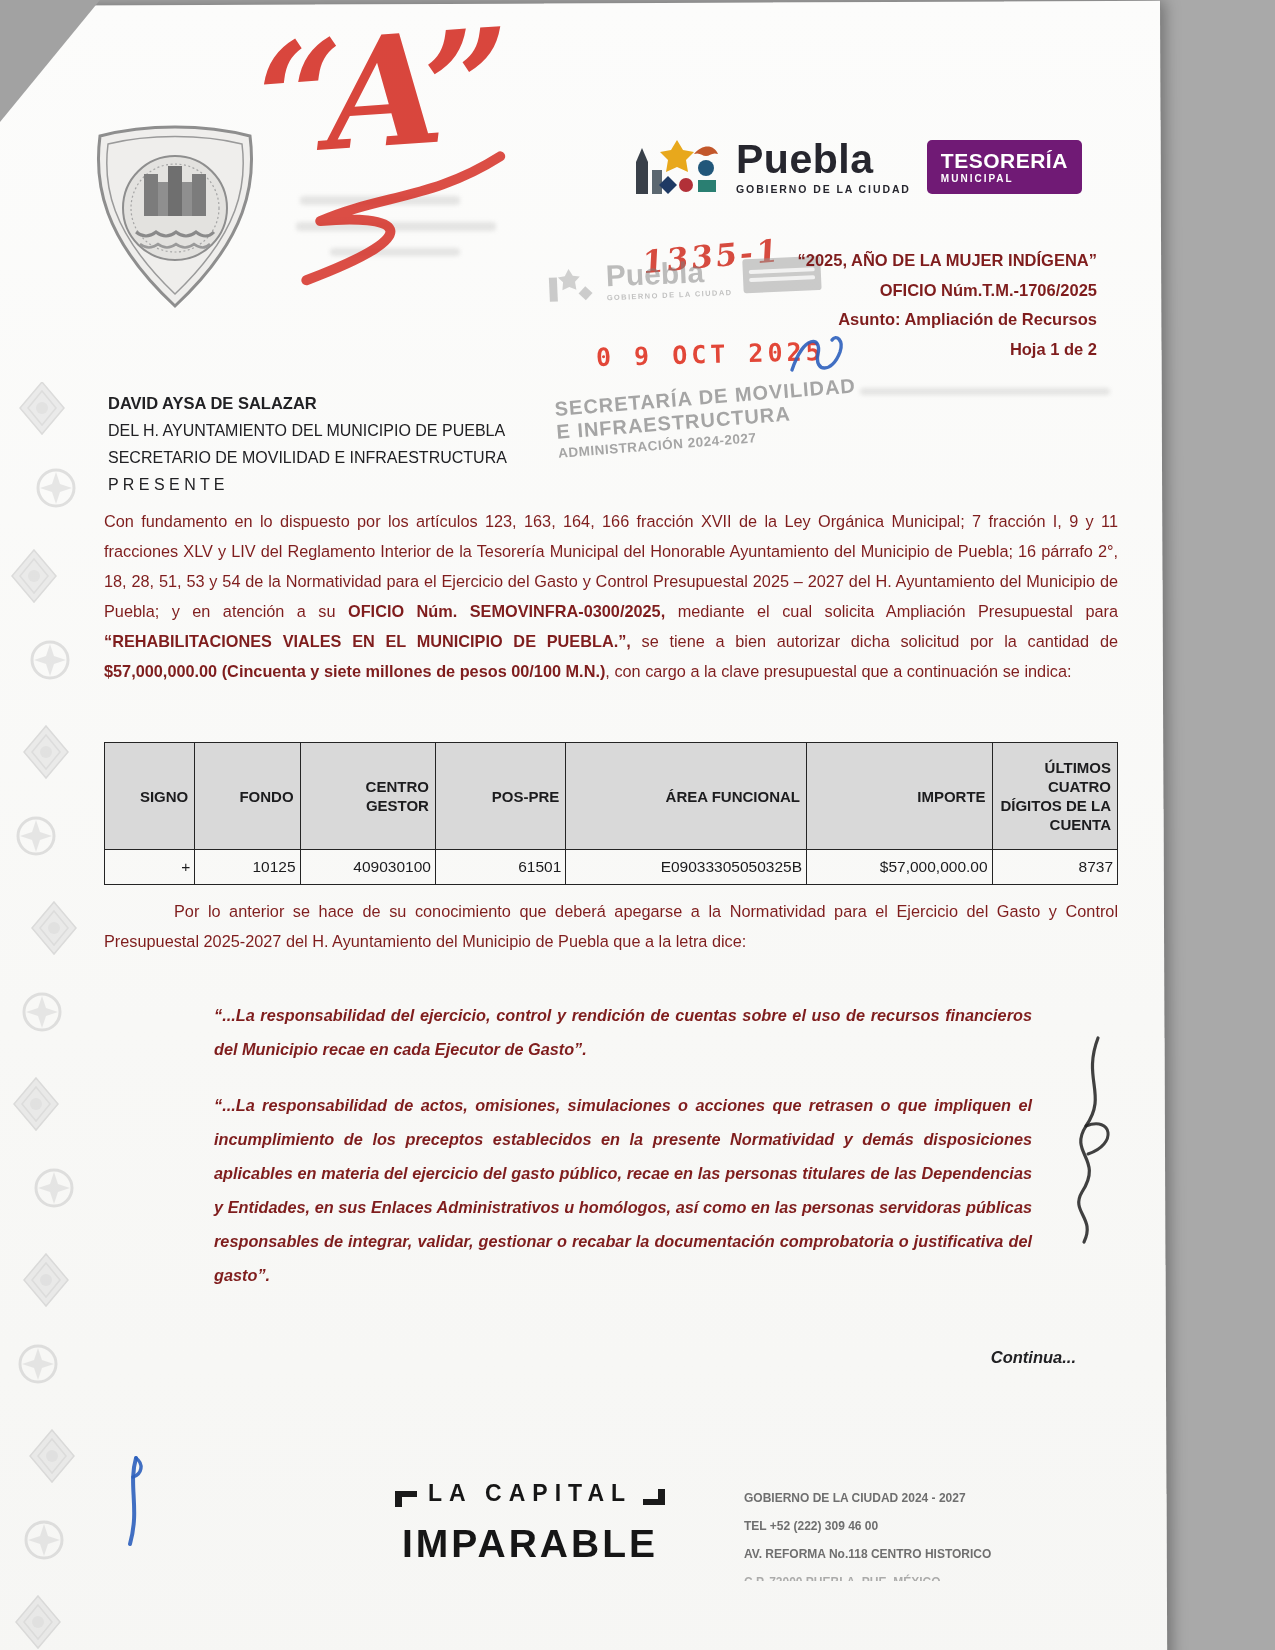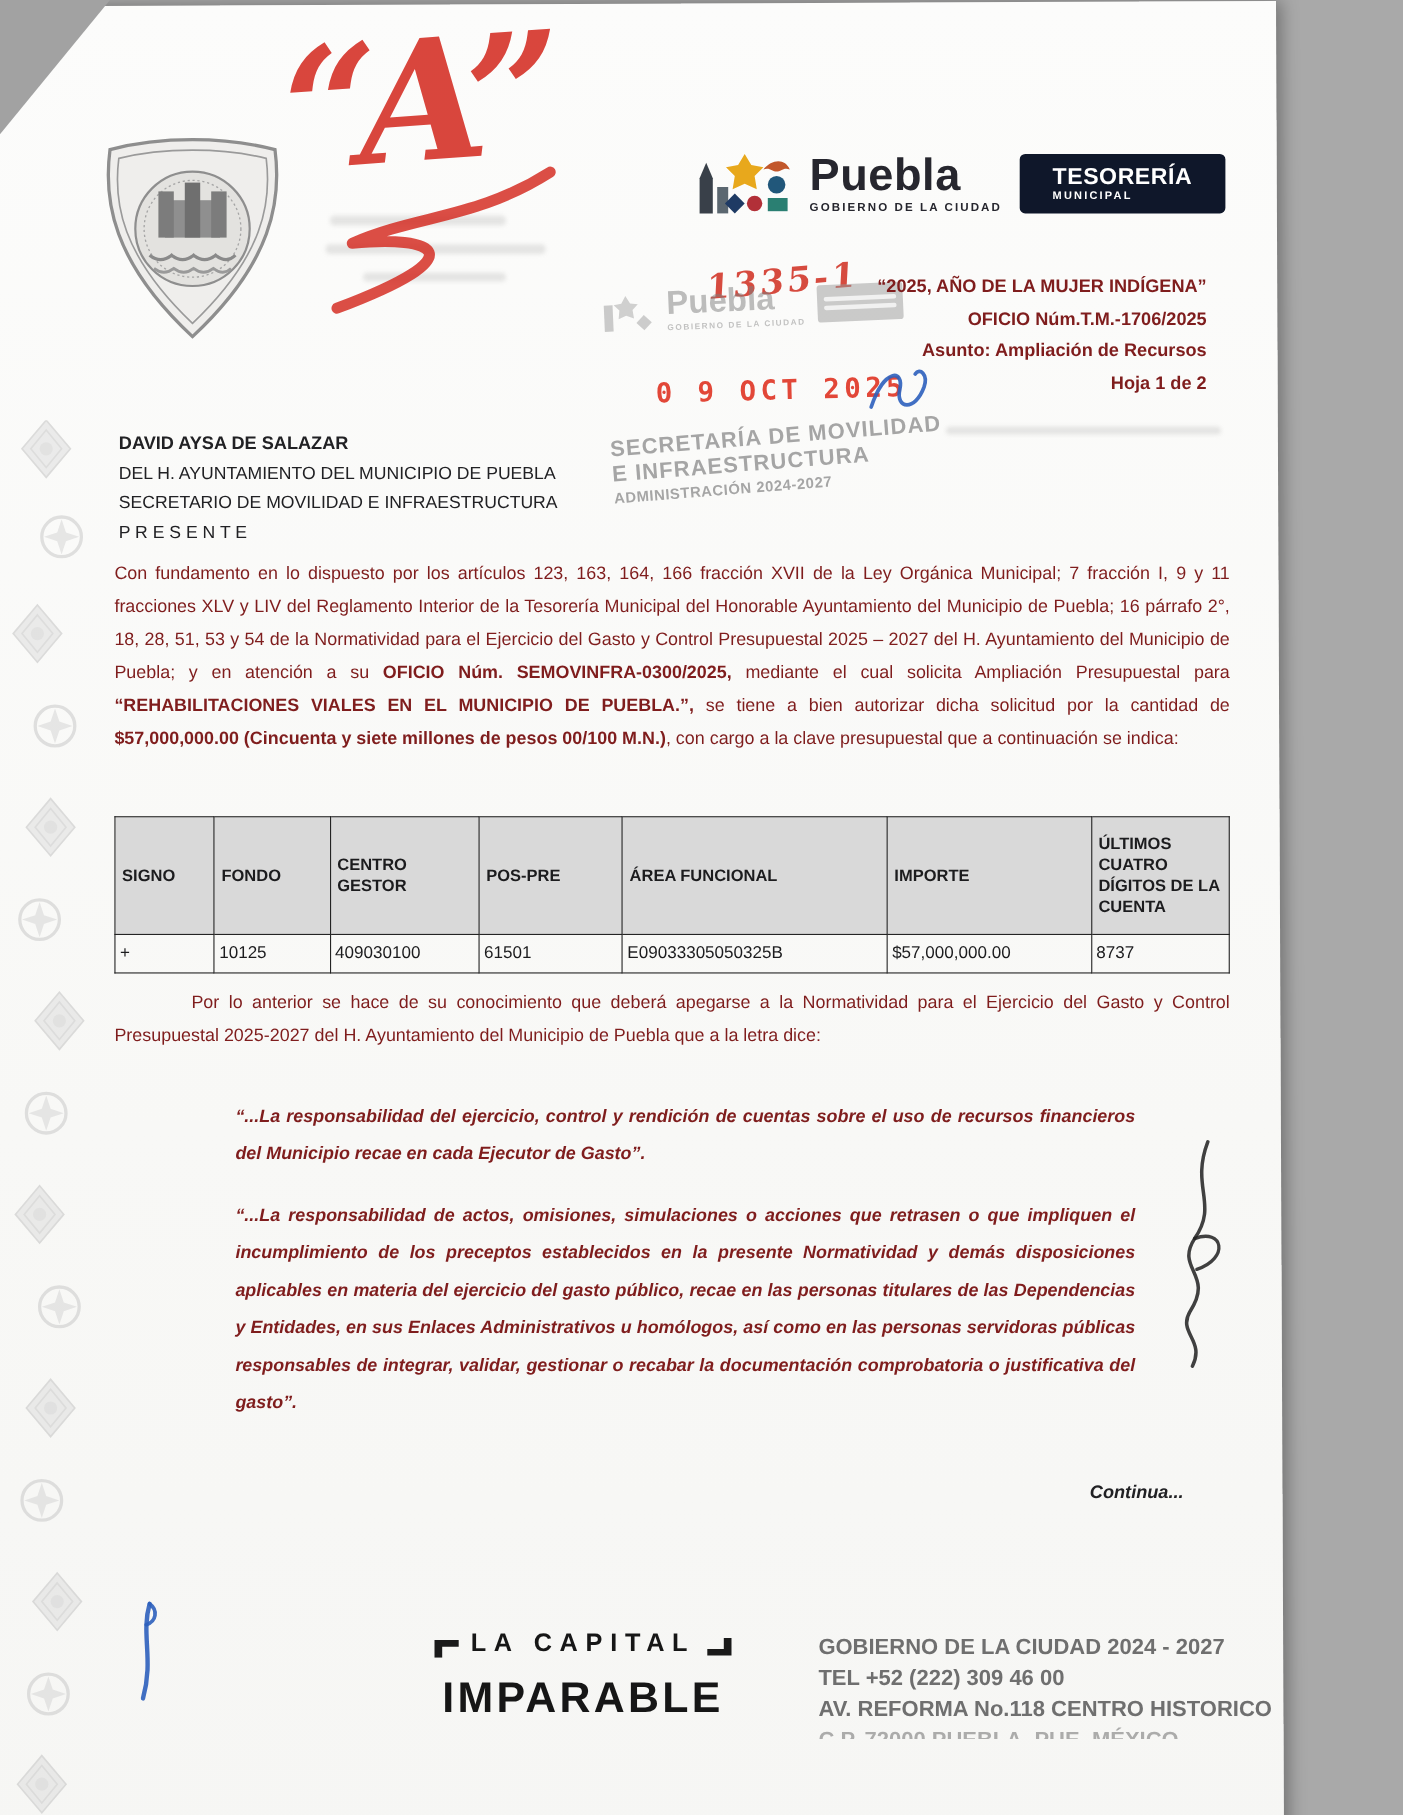--- a/index.html
+++ b/index.html
@@ -32,21 +32,21 @@
   .red-a{left:252px;top:16px;width:280px;height:340px;transform:rotate(-4deg);text-align:center;}
   .red-a-text{
     font-family:"DejaVu Serif", serif;font-style:italic;font-weight:bold;
     font-size:152px;line-height:1;color:#d3271d;opacity:.85;display:block;
   }
   .red-flourish{margin-top:-18px;}
   
   .header-logo{left:628px;top:136px;display:flex;align-items:center;gap:10px;}
   .brand-word{font-size:41px;font-weight:800;color:#26262e;letter-spacing:.5px;line-height:1;}
   .brand-sub{font-size:10.5px;font-weight:bold;letter-spacing:1.9px;color:#26262e;margin-top:3px;}
-  .office-box{background:#0f172a;color:#fff;border-radius:5px;padding:9px 30px;margin-left:6px;}
+  .office-box{background:#701a75;color:#fff;border-radius:5px;padding:9px 14px;margin-left:6px;}
   .office-box .l1{font-size:21px;font-weight:800;letter-spacing:.5px;line-height:1.1;}
   .office-box .l2{font-size:10px;font-weight:bold;letter-spacing:2px;line-height:1.2;}
   
   .folio{left:642px;top:238px;font-size:31px;font-weight:bold;color:#d3382b;
     transform:rotate(-5deg) skewX(-8deg);letter-spacing:3px;opacity:.9;
     font-family:"DejaVu Serif", serif;}
   .ghost-stamp{left:545px;top:258px;transform:rotate(-2.5deg);opacity:.5;display:flex;align-items:center;gap:7px;}
   .ghost-brand{font-size:30px;font-weight:800;color:#7e7e7e;line-height:1;}
   .ghost-sub{font-size:7.5px;font-weight:bold;letter-spacing:1.4px;color:#8a8a8a;margin-top:2px;}
   .ghost-box{background:#9a9a9a;border-radius:3px;width:66px;height:34px;margin-left:4px;
@@ -73,33 +73,33 @@
   .p1{left:104px;top:506px;width:1014px;}
   .p2{left:104px;top:896px;width:1014px;text-indent:70px;}
   .quote{font-weight:bold;font-style:italic;line-height:34px;}
   .q1{left:214px;top:998px;width:818px;}
   .q2{left:214px;top:1088px;width:818px;}
   .continua{left:840px;top:1348px;width:236px;text-align:right;
     font-weight:bold;font-style:italic;font-size:16.5px;}
   
   .budget-table-wrap{left:104px;top:742px;width:1014px;}
   table{border-collapse:collapse;width:100%;}
-  th,td{border:1.6px solid #242424;text-align:left;vertical-align:middle;}
+  th,td{border:1.6px solid #242424;text-align:right;vertical-align:middle;}
   th{background:#d9d9d9;font-size:15px;line-height:19px;font-weight:bold;height:98px;padding:4px 6px;color:#1c1c1e;}
   td{font-size:15.5px;height:30px;padding:2px 4px;color:#1c1c1e;}
   
   .sign-swirl{left:1012px;top:1030px;}
   .blue-check{left:116px;top:1452px;}
   
   .footer-logo{left:378px;top:1480px;width:304px;text-align:center;color:#161616;}
   .footer-logo .row1{display:flex;align-items:flex-end;justify-content:center;gap:9px;}
   .footer-logo .cap{font-size:23px;font-weight:800;letter-spacing:7px;}
   .footer-logo .imp{font-size:39px;font-weight:800;letter-spacing:3px;line-height:1.1;margin-top:16px;
     font-family:"Liberation Sans", sans-serif;}
-  .footer-right{left:744px;top:1484px;font-weight:bold;font-size:20px;
+  .footer-right{left:744px;top:1484px;font-weight:bold;font-size:12px;
     line-height:28px;color:#6f6f6f;}
   .footer-right .clip{height:13px;overflow:hidden;opacity:.55;}
 </style>
 </head>
 <body>
 
 <div class="paper"></div>
 <div class="corner-tl"></div>
 
 <svg class="pattern-strip" width="92" height="1270" viewBox="0 0 92 1270">

